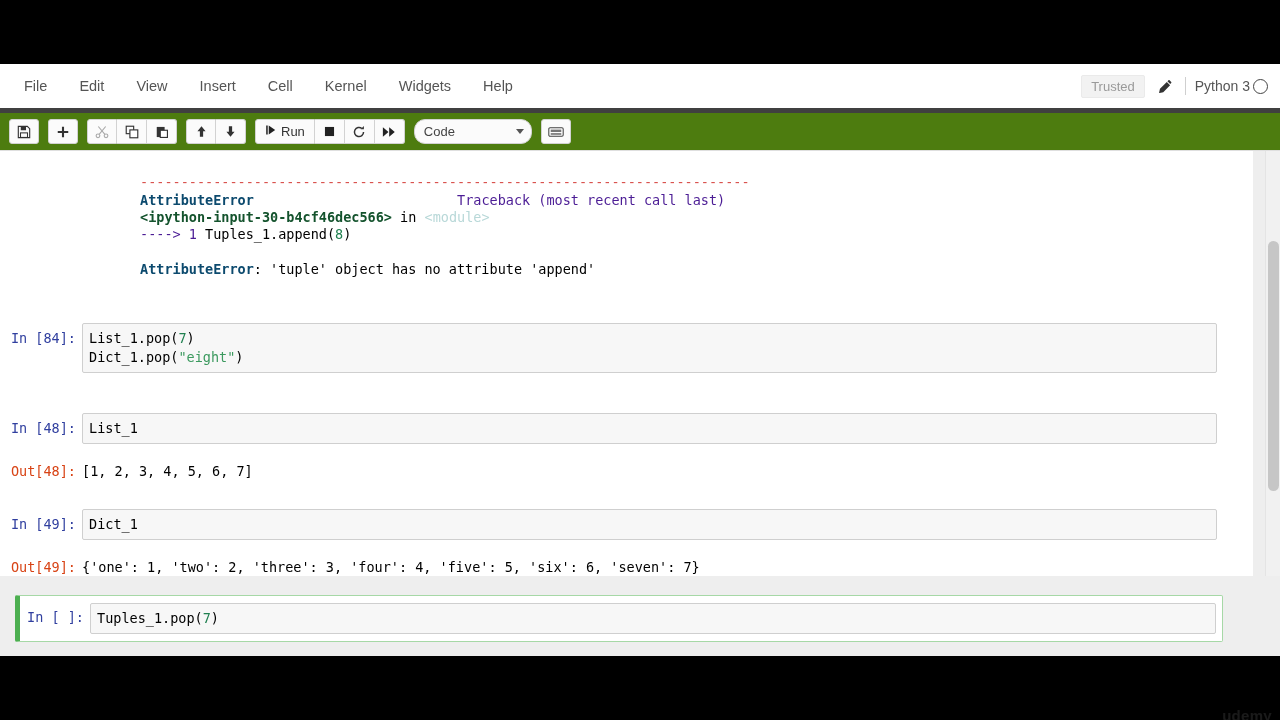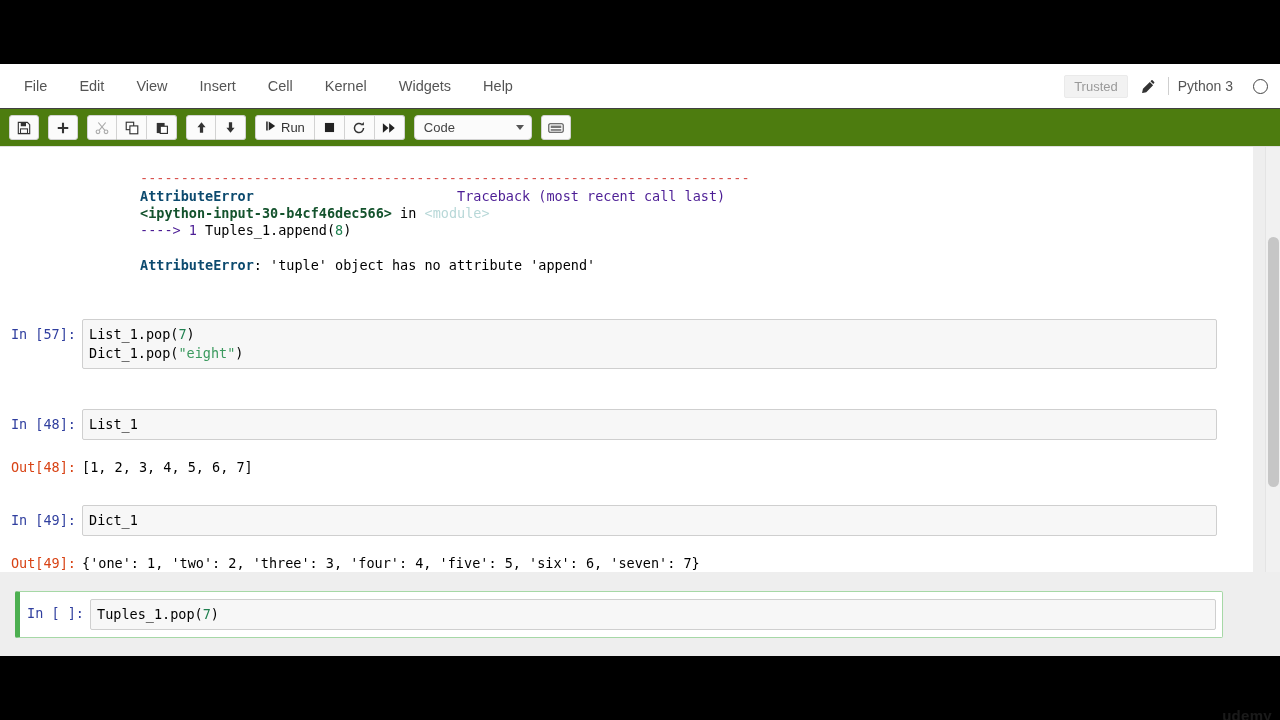--- a/index.html
+++ b/index.html
@@ -39,21 +39,21 @@
     width: 1280px;
     height: 592px;
     background: #eeeeee;
     overflow: hidden;
   }
   
   .menubar {
     position: relative;
     height: 44px;
     background: #ffffff;
-    border-bottom: 1px solid #404040;
+    border-bottom: 5px solid #404040;
     display: flex;
     align-items: center;
   }
   .menu-items {
     display: flex;
     align-items: center;
     padding-left: 8px;
   }
   .menu-item {
     font-size: 14.5px;
@@ -88,21 +88,21 @@
     cursor: pointer;
   }
   .kernel-sep {
     width: 1px; height: 18px;
     background: #cfcfcf;
     margin-right: 9px;
   }
   .kernel-name {
     font-size: 14px;
     color: #555555;
-    margin-right: 20px;
+    margin-right: 3px;
   }
   .kernel-idle {
     width: 13px; height: 13px;
     border: 1.6px solid #444444;
     border-radius: 50%;
     margin-right: 4px;
   }
   
   .toolbar {
     height: 38px;
@@ -148,21 +148,21 @@
   .tb-run {
     padding: 0 9px;
     gap: 4px;
   }
   .tb-run .run-label { font-size: 13px; color: #333333; }
   .tb-select {
     height: 25px;
     width: 118px;
     background: #fbfbfb;
     border: 1px solid #d2d2d2;
-    border-radius: 4px;
+    border-radius: 11px;
     display: flex;
     align-items: center;
     justify-content: space-between;
     padding: 0 7px 0 9px;
     box-sizing: border-box;
     font-size: 13px;
     color: #444444;
     cursor: pointer;
     margin-right: 9px;
   }
@@ -444,21 +444,21 @@
 <span class="tb-errname">AttributeError</span><span>                         </span><span class="tb-arrow">Traceback (most recent call last)</span>
 <span class="tb-file">&lt;ipython-input-30-b4cf46dec566&gt;</span> <span>in</span> <span class="tb-module">&lt;module&gt;</span>
 <span class="tb-arrow">----&gt; 1 </span><span>Tuples_1.append(</span><span class="tok-num">8</span><span>)</span>
 <span class="tb-blank"> </span>
 <span class="tb-errname">AttributeError</span><span>: 'tuple' object has no attribute 'append'</span>
         </div>
 
         <div class="sp-28"></div>
 
         <div class="cell">
-          <div class="prompt prompt-in">In [57]:</div>
+          <div class="prompt prompt-in">In [84]:</div>
           <div class="input-area"><span>List_1.pop(</span><span class="tok-num">7</span><span>)</span>
 <span>Dict_1.pop(</span><span class="tok-str">"eight"</span><span>)</span></div>
         </div>
 
         <div class="sp-12"></div>
 
 
         <div class="sp-28"></div>
 
         <div class="cell">

